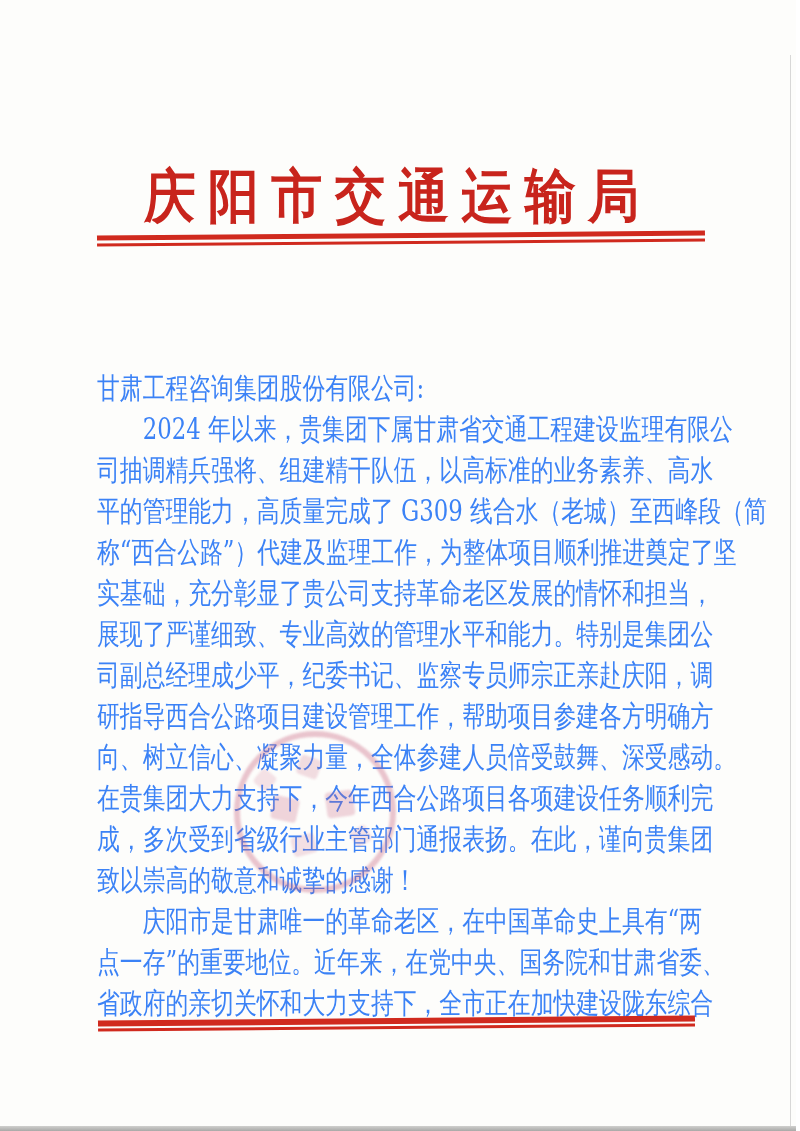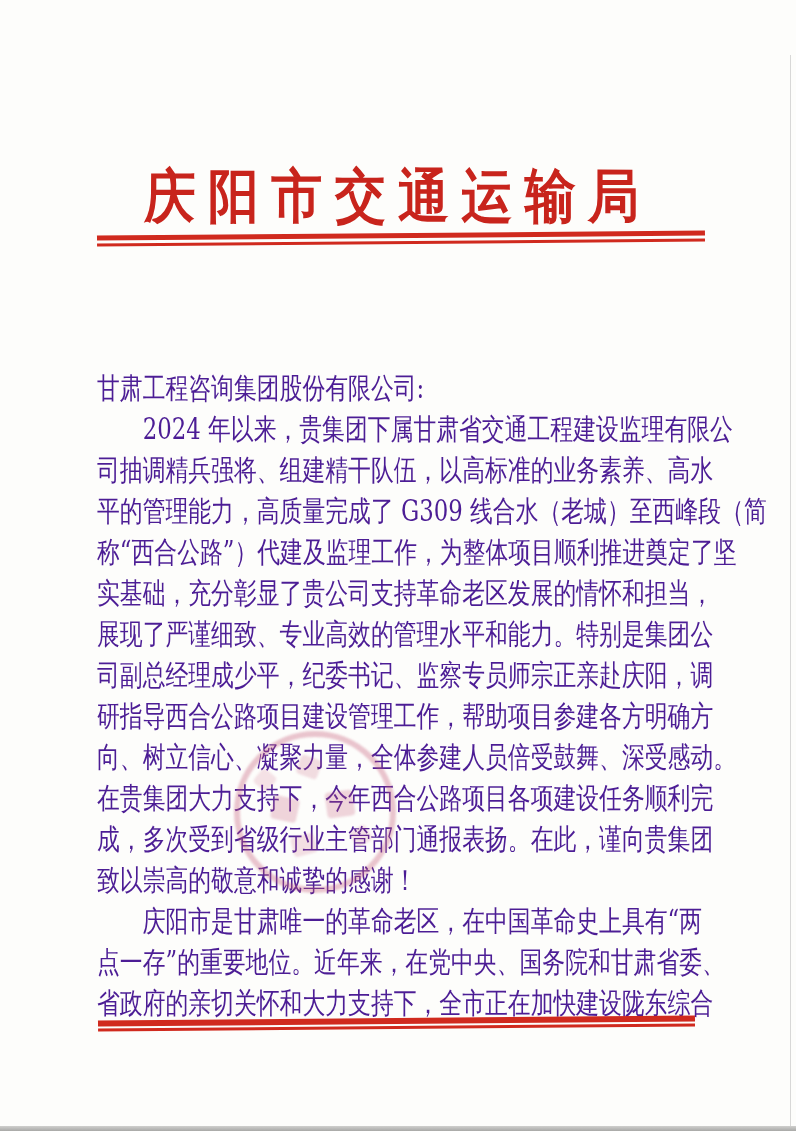--- a/index.html
+++ b/index.html
@@ -33,21 +33,21 @@
   .letter-title{
     position:absolute;top:278px;left:0;width:100%;
     text-align:center;
     font-size:33px;font-weight:bold;color:#1c1c1c;
     letter-spacing:6px;white-space:nowrap;
   }
 
   
   .body-text{
     position:absolute;top:368px;left:97px;width:606px;
-    color:#4c1d95;
+    color:#3b82f6;
   }
   .line{
     height:41px;line-height:41px;
     font-size:29px;
     white-space:nowrap;
     width:770px;
     transform:scaleX(0.787);
     transform-origin:left center;
   }
   .line.indent{padding-left:58px;}

